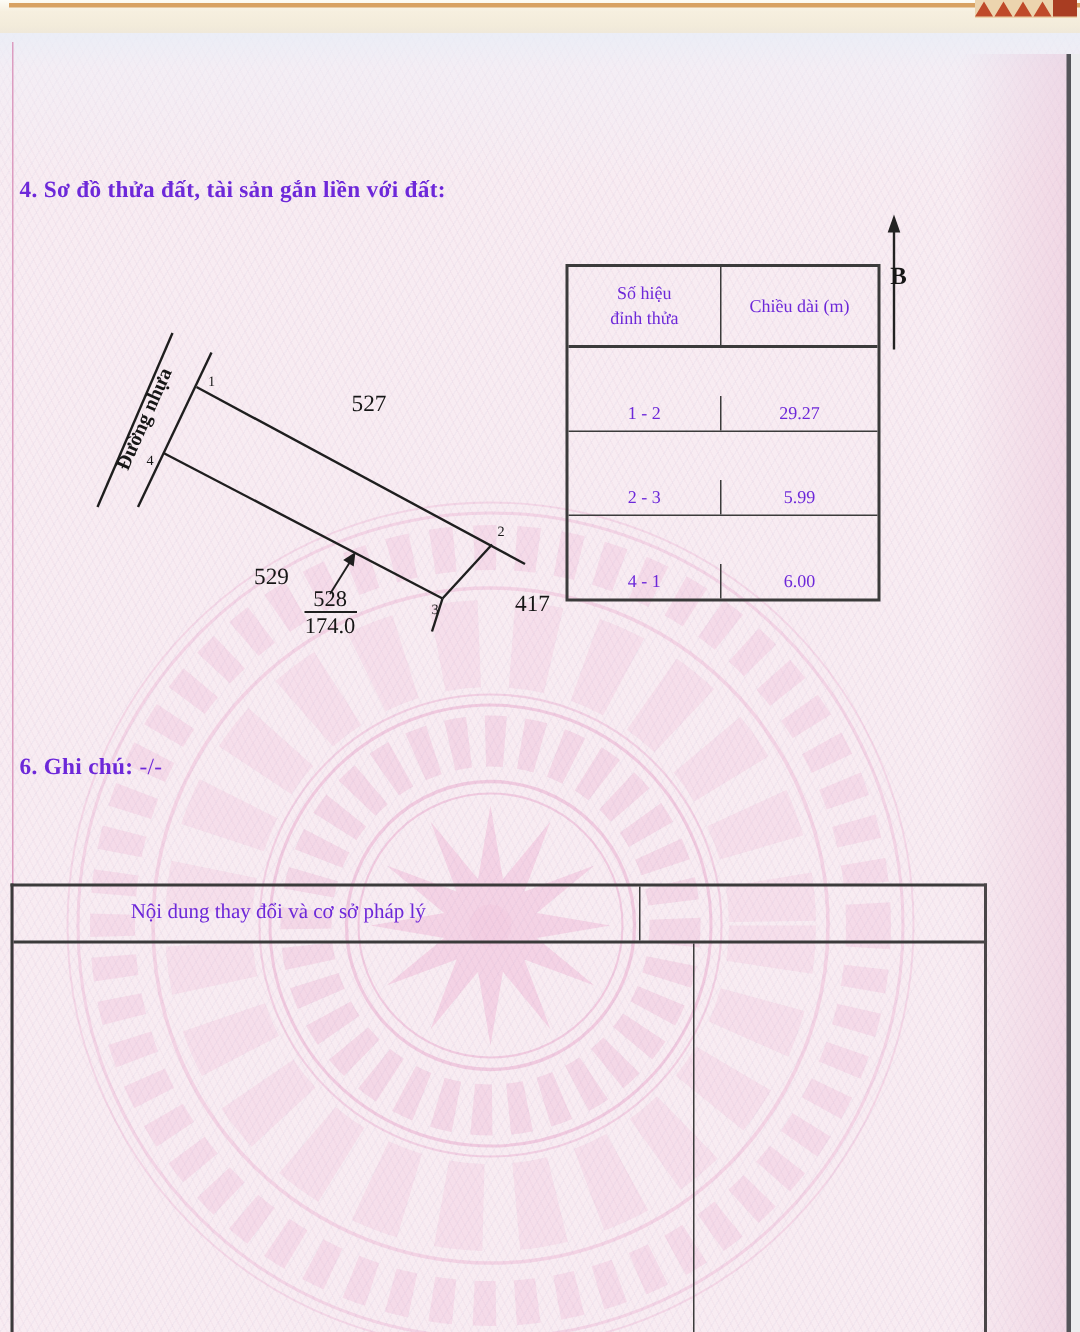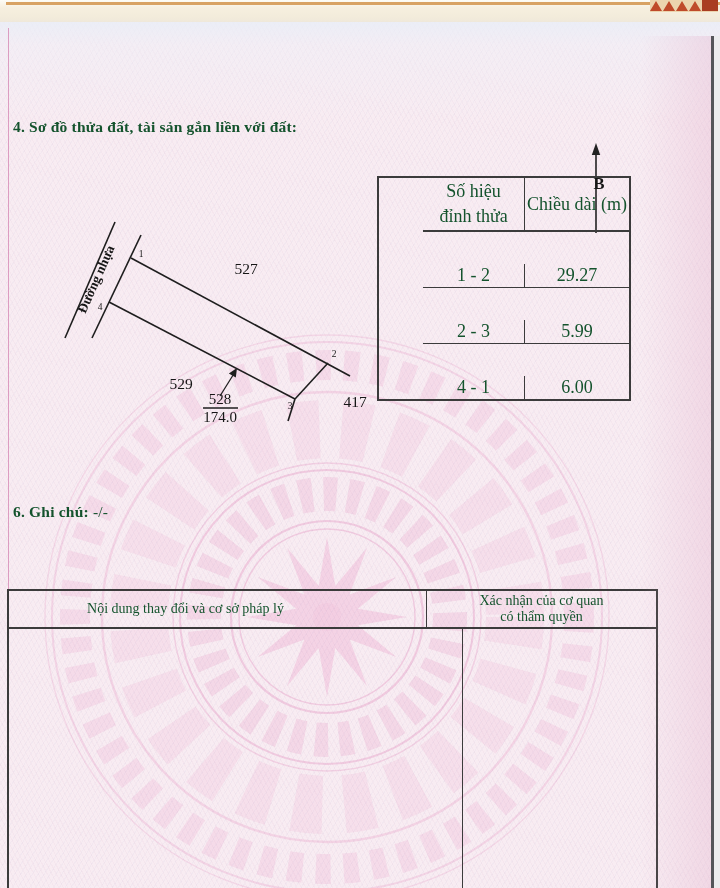--- a/index.html
+++ b/index.html
@@ -2,21 +2,21 @@
 <html><head>
 <meta charset="utf-8">
 <style>
   html,body{margin:0;padding:0;background:#ffffff;}
   #page{
     position:relative;
     width:720px;height:888px;
     background:#f8ecf2;
     overflow:hidden;
     font-family:"Liberation Serif", serif;
-    color:#14532d;
+    color:#6d28d9;
   }
   
   .top-band{
     position:absolute;left:0;top:0;width:720px;height:22px;
     background:linear-gradient(180deg,#fdfcf6 0%,#f6efdf 35%,#f3ecdb 75%,#efe8da 100%);
     z-index:6;
   }
   .top-band-line{
     position:absolute;left:6px;top:2px;width:714px;height:3px;
     background:#d8a263;z-index:7;
@@ -56,22 +56,21 @@
     z-index:4;white-space:nowrap;
   }
   #h4{top:118px;}
   #h5{top:503px;}
   #h5 .note-value{font-weight:normal;}
   #h6{top:559px;}
   
   .vtable{
     position:absolute;left:377px;top:176px;width:206px;
     border:2px solid #3b3b3b;z-index:4;
-    font-size:18px;
-    padding-left:44px;
+    font-size:12px;
   }
   .vt-header{display:flex;height:52px;border-bottom:2.2px solid #3b3b3b;}
   .vt-c1{width:101px;border-right:1.5px solid #3b3b3b;display:flex;flex-direction:column;justify-content:center;align-items:center;line-height:1.4;}
   .vt-c2{flex:1;display:flex;justify-content:center;align-items:center;}
   .vt-row{display:flex;height:23px;border-bottom:1.5px solid #3b3b3b;margin-top:32px;}
   .vt-row:last-child{border-bottom:none;}
   .vt-r1{width:101px;border-right:1.5px solid #3b3b3b;display:flex;justify-content:center;align-items:center;}
   .vt-r2{flex:1;display:flex;justify-content:center;align-items:center;}
   
   .ctable{
@@ -185,24 +184,20 @@
     <span>6. Ghi chú:</span>
     <span class="note-value">-/-</span>
   </div>
 
 
   <div class="ctable">
     <div class="ct-header">
       <div class="ct-c1">
         <span>Nội dung thay đổi và cơ sở pháp lý</span>
       </div>
-      <div class="ct-c2">
-        <div>Xác nhận của cơ quan</div>
-        <div>có thẩm quyền</div>
-      </div>
     </div>
     <div class="ct-body">
       <div class="ct-b1"></div>
       <div class="ct-b2"></div>
     </div>
   </div>
 
 </div>
 
 </body></html>

